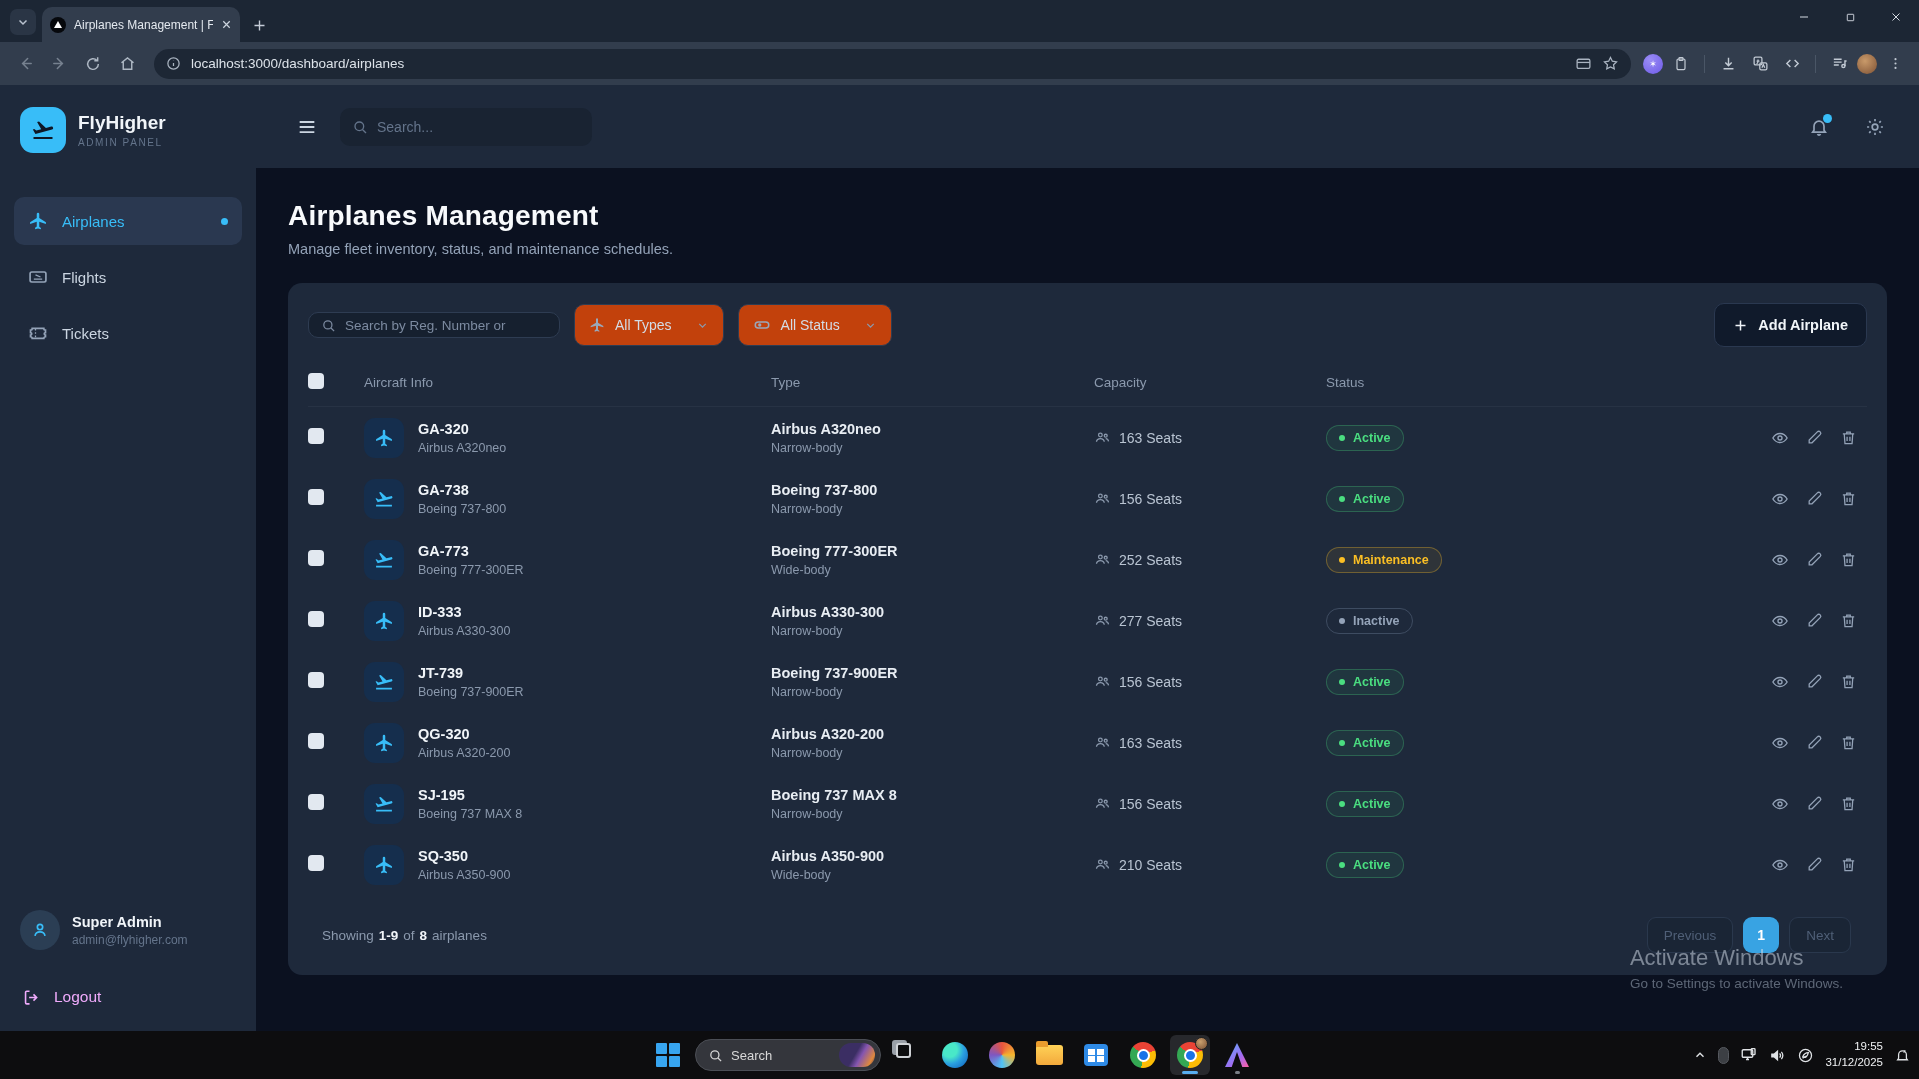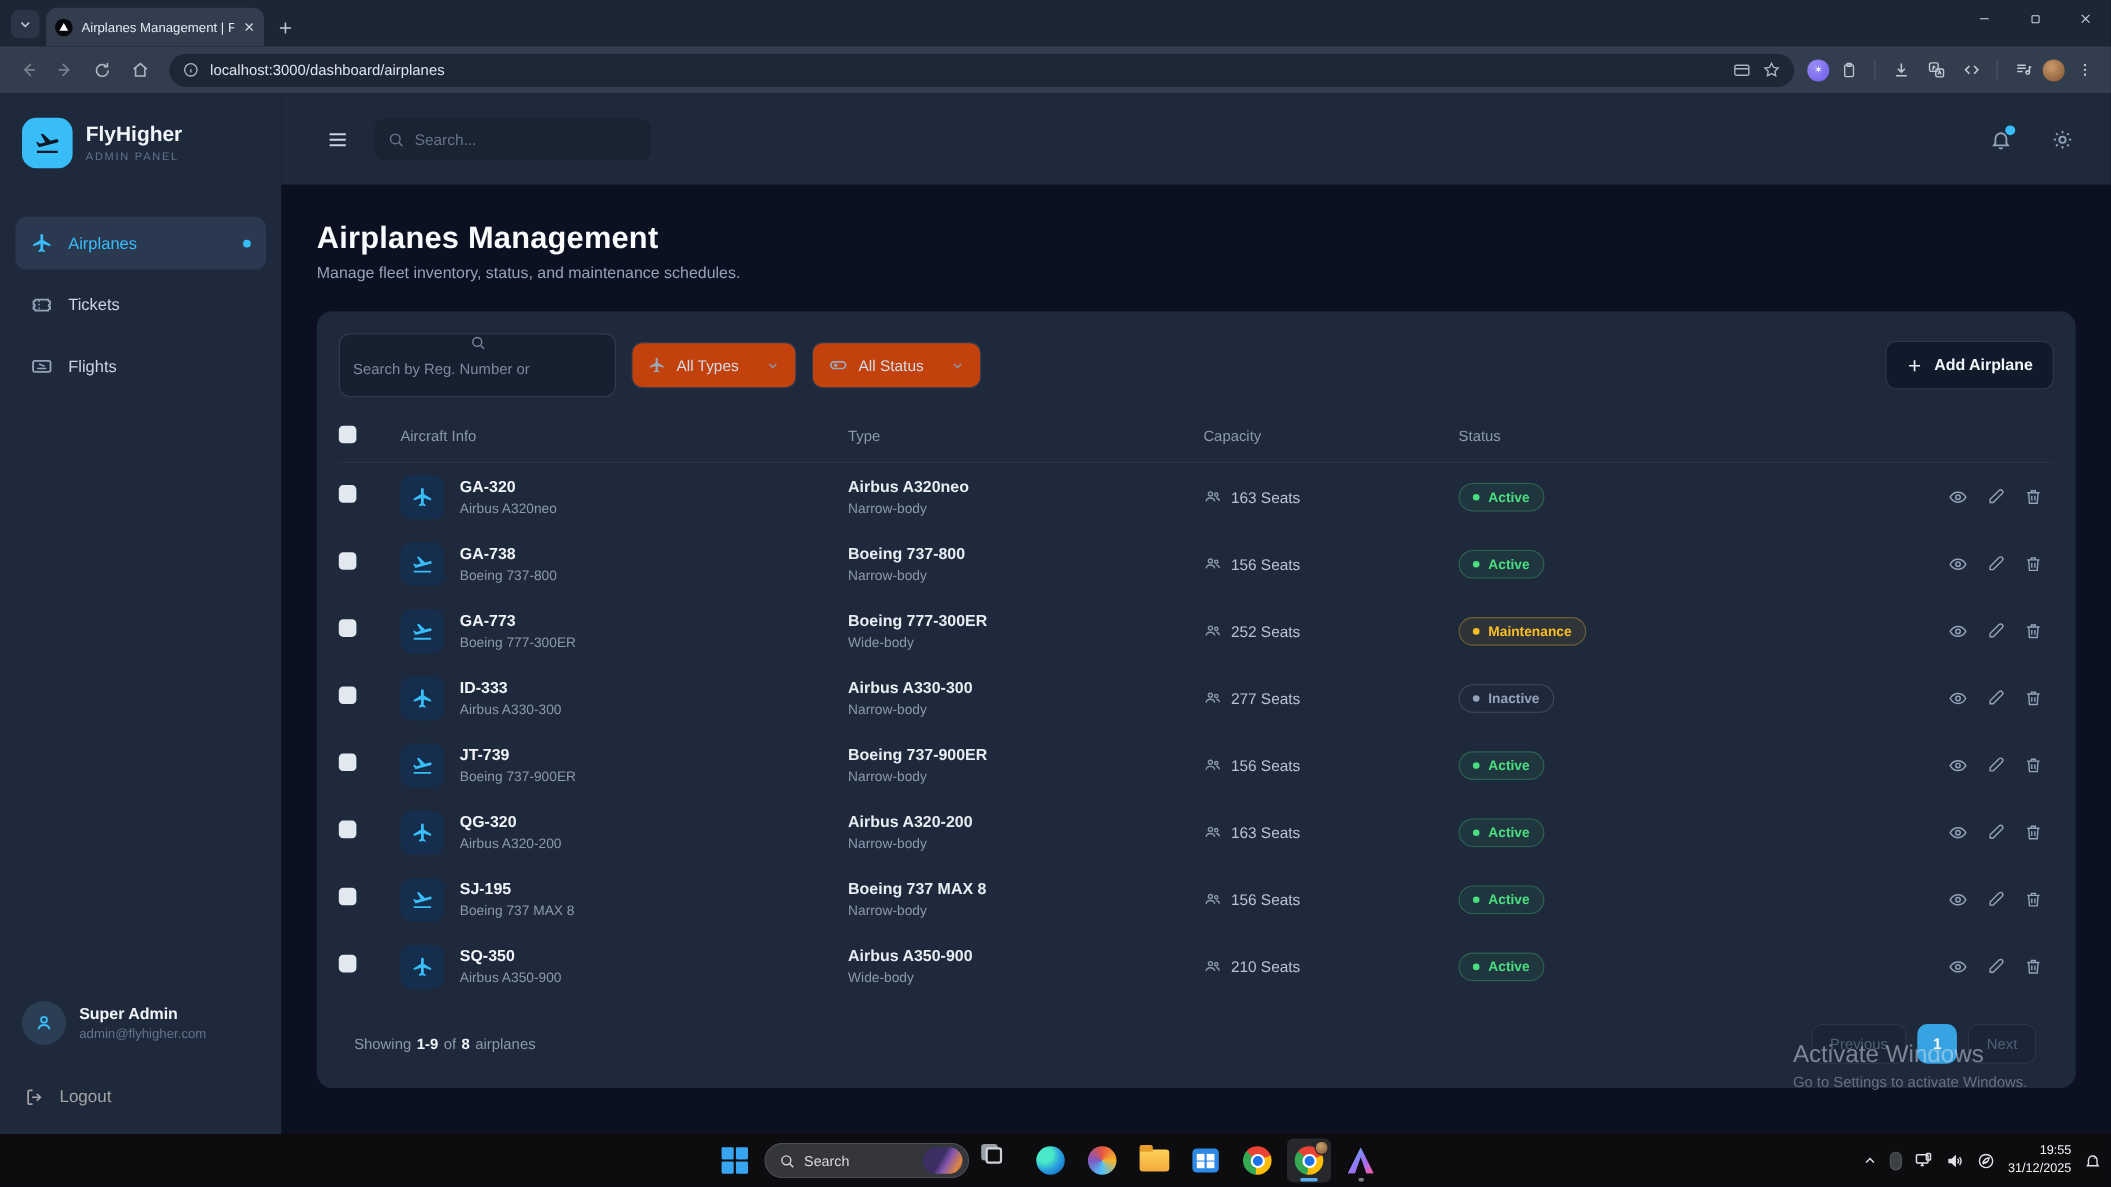--- a/index.html
+++ b/index.html
@@ -42,40 +42,40 @@
   .nav-item { height:48px; border-radius:10px; display:flex; align-items:center; gap:14px; padding:0 14px; color:#cbd5e1; font-size:15px; }
   .nav-item .nico { color:#94a3b8; }
   .nav-item.active { background:#2a3850; color:#38bdf8; }
   .nav-item.active .nico { color:#38bdf8; }
   .nav-dot { width:7px; height:7px; border-radius:50%; background:#38bdf8; margin-left:auto; }
   .sidebar-bottom { margin-top:auto; padding:16px 20px 20px; }
   .user-row { display:flex; align-items:center; gap:12px; margin-bottom:34px; }
   .user-avatar { width:40px; height:40px; border-radius:50%; background:#2b3e54; color:#38bdf8; display:flex; align-items:center; justify-content:center; flex:none; }
   .user-name { font-size:14.5px; font-weight:bold; color:#f1f5f9; }
   .user-email { font-size:12px; color:#64748b; margin-top:3px; }
-  .logout { display:flex; align-items:center; gap:13px; color:#a3a3a3; font-size:15.5px; padding:4px 2px; }
+  .logout { display:flex; gap:13px; color:#f0abfc; font-size:15.5px; padding:4px 2px; }
 
   .right-col { flex:1; display:flex; flex-direction:column; min-width:0; }
   .topbar { height:83px; background:#1e293b; display:flex; align-items:center; padding:0 34px 0 40px; gap:22px; flex:none; }
   .burger { color:#cbd5e1; }
   .top-search { width:252px; height:38px; background:#192332; border-radius:10px; display:flex; align-items:center; gap:9px; padding:0 12px; color:#64748b; }
   .top-search input { background:transparent; border:0; outline:0; color:#cbd5e1; font-size:14px; width:100%; font-family:inherit; }
   .top-search input::placeholder { color:#64748b; }
   .top-spacer { flex:1; }
   .bell-wrap { position:relative; color:#94a3b8; }
   .bell-dot { position:absolute; top:-3px; right:-3px; width:9px; height:9px; border-radius:50%; background:#38bdf8; }
   .theme-btn { color:#94a3b8; margin-left:14px; }
 
   .main { flex:1; background:#0b1120; padding:32px 32px 0; position:relative; }
   .page-title { font-size:28px; font-weight:800; color:#f8fafc; letter-spacing:.2px; }
   .page-sub { font-size:14.5px; color:#94a3b8; margin-top:9px; }
 
   .card { margin-top:26px; background:#1e293b; border-radius:14px; padding:20px 20px 12px; }
   .filter-row { display:flex; align-items:center; gap:14px; }
-  .f-search { width:252px; height:58px; background:#16202f; border:1px solid #2e3c52; border-radius:10px; display:flex; align-items:center; gap:9px; padding:0 12px; color:#7c8aa0;flex-direction:column; }
+  .f-search { width:252px; height:26px; background:#16202f; border:1px solid #2e3c52; border-radius:10px; display:flex; align-items:center; gap:9px; padding:0 12px; color:#7c8aa0; }
   .f-search input { background:transparent; border:0; outline:0; color:#cbd5e1; font-size:13.5px; width:100%; font-family:inherit; }
   .f-search input::placeholder { color:#7c8aa0; }
   .f-select { height:42px; border:1px solid #2e3c52; background:#c2410c; border-radius:10px; display:flex; align-items:center; gap:10px; padding:0 14px; color:#d4dce6; font-size:14px; }
   .f-select .chev { color:#8b99ad; margin-left:14px; }
   .f-spacer { flex:1; }
   .add-btn { height:44px; padding:0 18px; background:#101a2b; border:1px solid #2a3850; border-radius:10px; display:flex; align-items:center; gap:10px; color:#f1f5f9; font-size:14.5px; font-weight:600; }
 
   .tgrid { display:grid; grid-template-columns:56px 407px 323px 232px 1fr 160px; align-items:center; }
   .thead { height:48px; margin-top:12px; color:#8b99ad; font-size:13.5px; border-bottom:1px solid rgba(148,163,184,.08); }
   .trow { height:61px; }
@@ -288,34 +288,34 @@
             <svg width="20" height="20" viewBox="0 0 24 24" fill="currentColor">
               <path d="M21.5 15.5v-2l-8-5v-5a1.5 1.5 0 0 0-3 0v5l-8 5v2l8-2.5v5.5l-2 1.5V22l3.5-1 3.5 1v-1.5l-2-1.5V13z"></path>
             </svg>
           </span>
         <span>Airplanes</span>
         <span class="nav-dot"></span>
       </div>
       <div class="nav-item">
         <span class="nico">
             <svg width="20" height="20" viewBox="0 0 24 24" fill="none" stroke="currentColor" stroke-width="2">
+              <rect x="2.5" y="6" width="19" height="12" rx="2"></rect>
+              <path d="M7 14.5h10M9 9.5l6 2.5" stroke-width="1.6"></path>
+            </svg>
+          </span>
+        <span>Flights</span>
+      </div>
+      <div class="nav-item">
+        <span class="nico">
+            <svg width="20" height="20" viewBox="0 0 24 24" fill="none" stroke="currentColor" stroke-width="2">
               <path d="M3 8a2 2 0 0 0 2-2h14a2 2 0 0 0 2 2v3a1.5 1.5 0 0 0 0 3v2a2 2 0 0 0-2 2H5a2 2 0 0 0-2-2v-2a1.5 1.5 0 0 0 0-3z" transform="translate(0 0.5)"></path>
               <path d="M9 7v2M9 11v2M9 15v2" stroke-width="1.5"></path>
             </svg>
           </span>
         <span>Tickets</span>
-      </div>
-      <div class="nav-item">
-        <span class="nico">
-            <svg width="20" height="20" viewBox="0 0 24 24" fill="none" stroke="currentColor" stroke-width="2">
-              <rect x="2.5" y="6" width="19" height="12" rx="2"></rect>
-              <path d="M7 14.5h10M9 9.5l6 2.5" stroke-width="1.6"></path>
-            </svg>
-          </span>
-        <span>Flights</span>
       </div>
     </nav>
     <div class="sidebar-bottom">
       <div class="user-row">
         <span class="user-avatar">
           <svg width="20" height="20" viewBox="0 0 24 24" fill="none" stroke="currentColor" stroke-width="2">
               <circle cx="12" cy="8.5" r="3.2"></circle>
               <path d="M6 19c.5-3.2 2.8-4.8 6-4.8s5.5 1.6 6 4.8"></path>
             </svg>
         </span>

